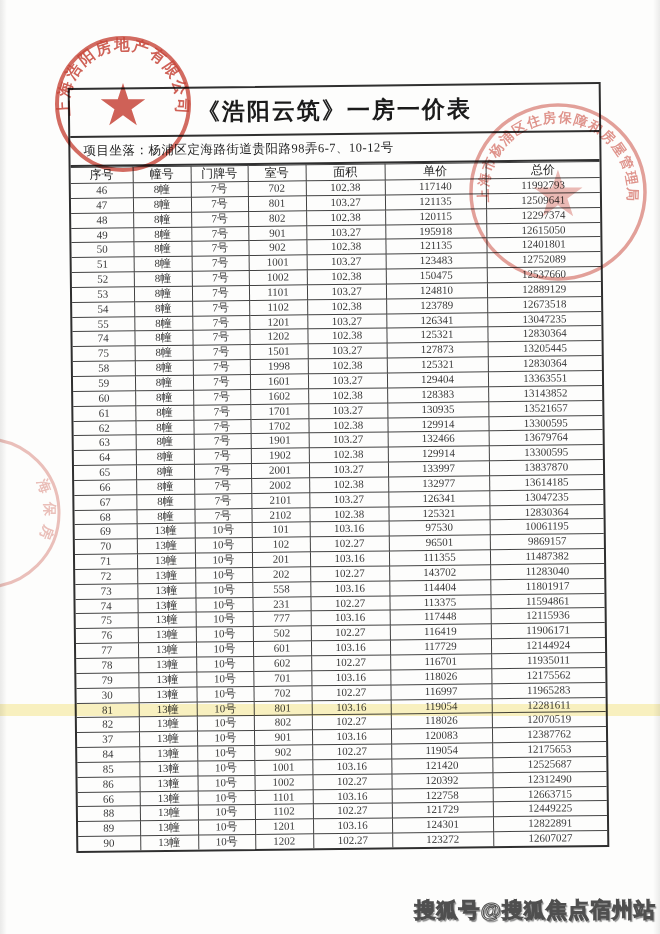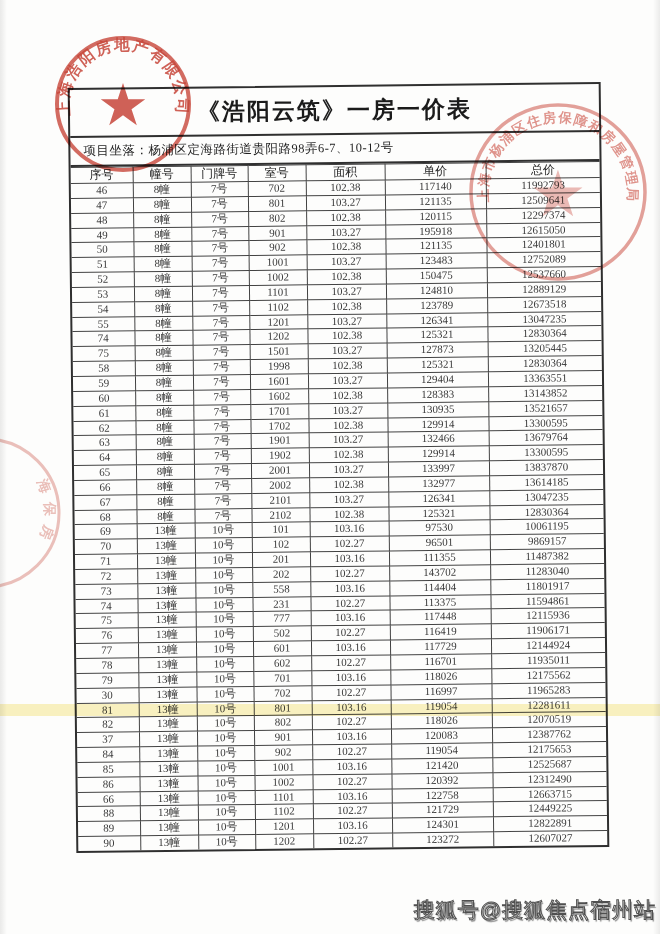--- a/index.html
+++ b/index.html
@@ -62,21 +62,21 @@
   
   .stamp { position:absolute; mix-blend-mode:multiply; z-index:5; pointer-events:none; }
   #stamp-top-left  { left:45px;  top:26px; }
   #stamp-top-right { left:458px; top:92px; }
   #stamp-left-edge { left:-100px; top:428px; }
 
   
   .watermark {
     position:absolute; right:4px; top:896px; z-index:6;
     font-family:"Liberation Sans","DejaVu Sans",sans-serif;
-    font-size:21px; font-weight:normal; letter-spacing:1px;
+    font-size:21px; font-weight:bold; letter-spacing:1px;
     color:#ececea;
     -webkit-text-stroke:1px #4f4f4f;
     text-shadow:1.5px 1.5px 1px #8d8d8d;
     white-space:nowrap;
   }
 </style>
 </head>
 <body>
 
 <div class="page">

